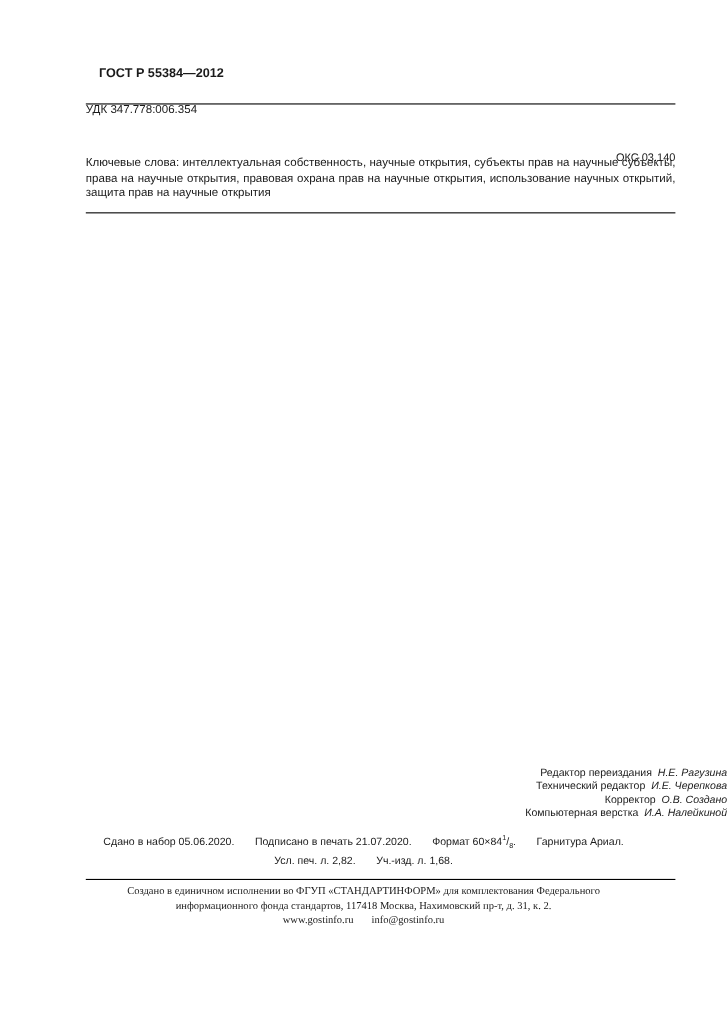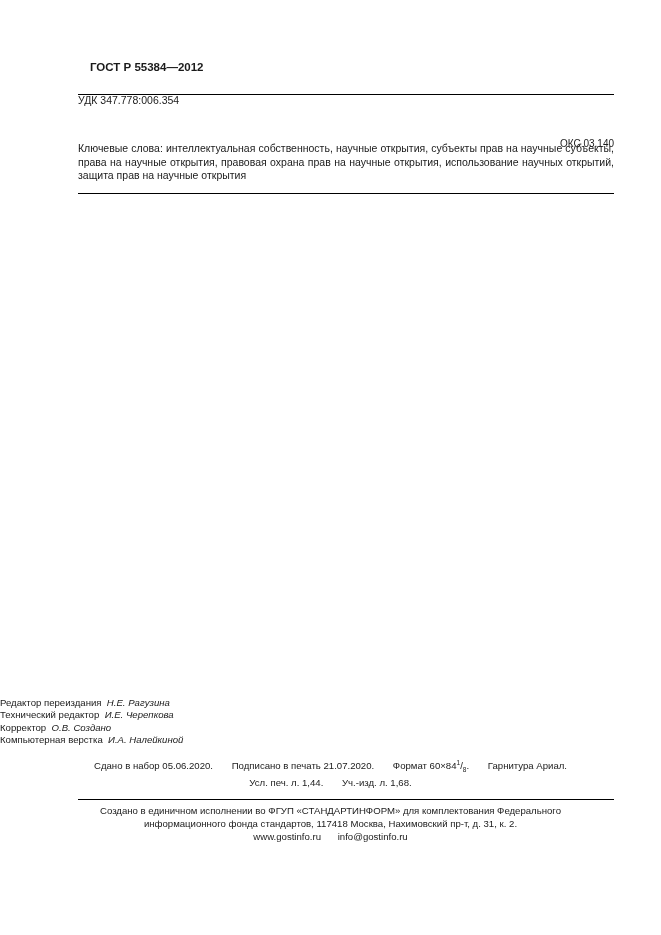--- a/index.html
+++ b/index.html
@@ -9,25 +9,25 @@
   }
   .abs { position: absolute; }
   .title { left: 78px; top: 61px; font-size: 11.5px; font-weight: bold; padding-left: 12px; }
   .rule { position: absolute; left: 78px; width: 536px; height: 1px; background: #000; }
   .udk { left: 78px; top: 94px; font-size: 10.5px; }
   .oks { right: 47px; top: 110px; font-size: 10px; margin-top: 28px; }
   .keywords {
     left: 78px; top: 142px; width: 536px; font-size: 10.5px; line-height: 13.5px;
     text-align: justify;
   }
-  .credits { left: 0; width: 661px; top: 697px; font-size: 9.6px; line-height: 12.3px; text-align: left; }
+  .credits { left: 0; width: 661px; top: 697px; font-size: 9.6px; line-height: 12.3px; text-align: right; }
   .credits i { font-style: italic; }
   .print { left: 0; width: 661px; top: 756px; font-size: 9.6px; line-height: 13.2px; text-align: center; }
   .print .gap { display: inline-block; width: 16px; }
-  .footer { left: 0; width: 661px; top: 804px; font-size: 9.6px; line-height: 13.2px; text-align: center; }
+  .footer { left: 0; width: 661px; top: 804px; font-size: 9.6px; line-height: 13.2px; text-align: center; font-family: Liberation Serif, serif; }
   sup, sub { font-size: 6.5px; }
 </style>
 </head>
 <body>
 
 <div class="abs title">ГОСТ Р 55384—2012</div>
 
 <div class="rule" style="top:94px;"></div>
 
 <div class="abs udk">УДК 347.778:006.354</div>
@@ -57,21 +57,21 @@
 </div>
 
 <div class="abs print">
   <div>
     <span>Сдано в набор 05.06.2020.</span><span class="gap"></span>
     <span>Подписано в печать 21.07.2020.</span><span class="gap"></span>
     <span><span>Формат 60×84</span><sup>1</sup><span>/</span><sub>8</sub><span>.</span></span><span class="gap"></span>
     <span>Гарнитура Ариал.</span>
   </div>
   <div>
-    <span>Усл. печ. л. 1,44.</span><span class="gap"></span>
+    <span>Усл. печ. л. 2,82.</span><span class="gap"></span>
     <span>Уч.-изд. л. 1,68.</span>
   </div>
 </div>
 
 <div class="rule" style="top:799px;"></div>
 
 <div class="abs footer">
   <div>Создано в единичном исполнении во ФГУП «СТАНДАРТИНФОРМ» для комплектования Федерального</div>
   <div>информационного фонда стандартов, 117418 Москва, Нахимовский пр-т, д. 31, к. 2.</div>
   <div>

